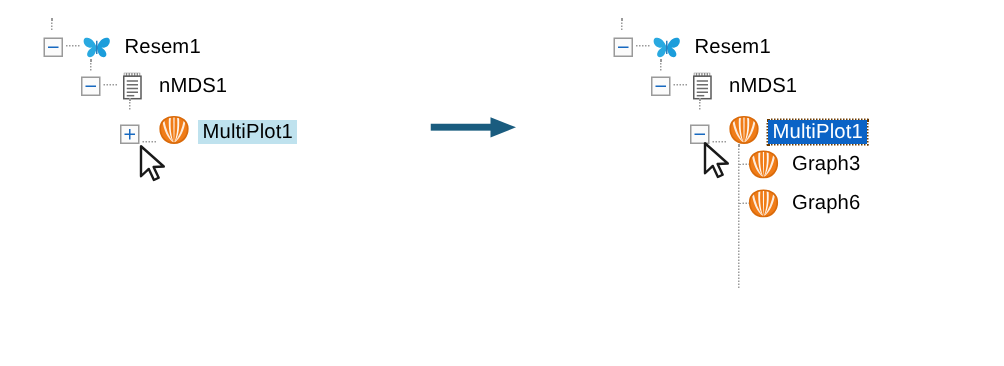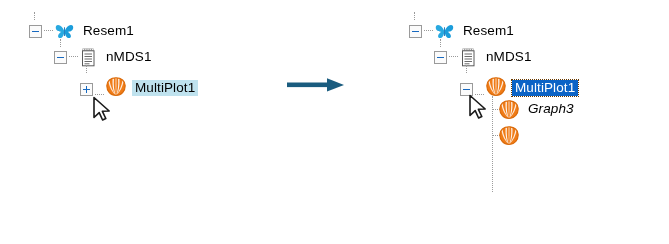--- a/index.html
+++ b/index.html
@@ -31,21 +31,21 @@
     height: 26px;
     display: flex;
     align-items: center;
     white-space: nowrap;
   }
 
   
   .depth-0 { padding-left: 1px;  }
   .depth-1 { padding-left: 26px; align-items: center; }
   .depth-2 { padding-left: 52px; align-items: flex-end; }
-  .depth-3 { padding-left: 78px; font-style: italic; }
+  .depth-3 { padding-left: 78px; }
 
   
   .expander {
     width: 13px;
     height: 13px;
     box-sizing: border-box;
     border: 1px solid #9a9a9a;
     background: #fbfbfb;
     position: relative;
     flex: 0 0 auto;
@@ -296,20 +296,21 @@
       <svg width="20" height="19" viewBox="0 0 20 19">
         <path d="M10 18.4 C4.0 18.4 0.8 13.6 0.8 8.8 C0.8 4.0 4.6 0.8 10 0.8 C15.4 0.8 19.2 4.0 19.2 8.8 C19.2 13.6 16.0 18.4 10 18.4 Z" fill="#f07c17"></path>
         <path d="M10 18.4 C7.2 15.0 6.2 9.0 6.6 1.9 L7.9 1.4 C7.4 8.8 8.2 14.6 10 18.4 Z" fill="#ffffff" opacity="0.92"></path>
         <path d="M10 18.4 C12.8 15.0 13.8 9.0 13.4 1.9 L12.1 1.4 C12.6 8.8 11.8 14.6 10 18.4 Z" fill="#ffffff" opacity="0.92"></path>
         <path d="M10 18.4 C9.6 13.2 9.6 6.0 9.6 0.9 L10.4 0.9 C10.4 6.0 10.4 13.2 10 18.4 Z" fill="#ffffff" opacity="0.92"></path>
         <path d="M10 18.4 C5.4 14.8 3.2 9.6 2.3 3.6 L3.4 2.9 C4.6 9.0 6.6 14.2 10 18.4 Z" fill="#ffffff" opacity="0.85"></path>
         <path d="M10 18.4 C14.6 14.8 16.8 9.6 17.7 3.6 L16.6 2.9 C15.4 9.0 13.4 14.2 10 18.4 Z" fill="#ffffff" opacity="0.85"></path>
         <path d="M10 18.4 C4.0 18.4 0.8 13.6 0.8 8.8 C0.8 4.0 4.6 0.8 10 0.8 C15.4 0.8 19.2 4.0 19.2 8.8 C19.2 13.6 16.0 18.4 10 18.4 Z" fill="none" stroke="#d96a0a" stroke-width="1.1"></path>
       </svg>
     </span>
+    <span class="label">Graph6</span>
   </div>
 </div>
 
 <span class="cursor" id="cursor-right">
   <svg width="22" height="28" viewBox="0 0 22 28">
     <path d="M2 1.5 L2 21.5 L7.2 16.6 L10.6 24.0 L13.8 22.5 L10.4 15.3 L17.2 15.0 Z" fill="#ffffff" stroke="#1a1a1a" stroke-width="1.6" stroke-linejoin="round"></path>
   </svg>
 </span>
 
 </body></html>

